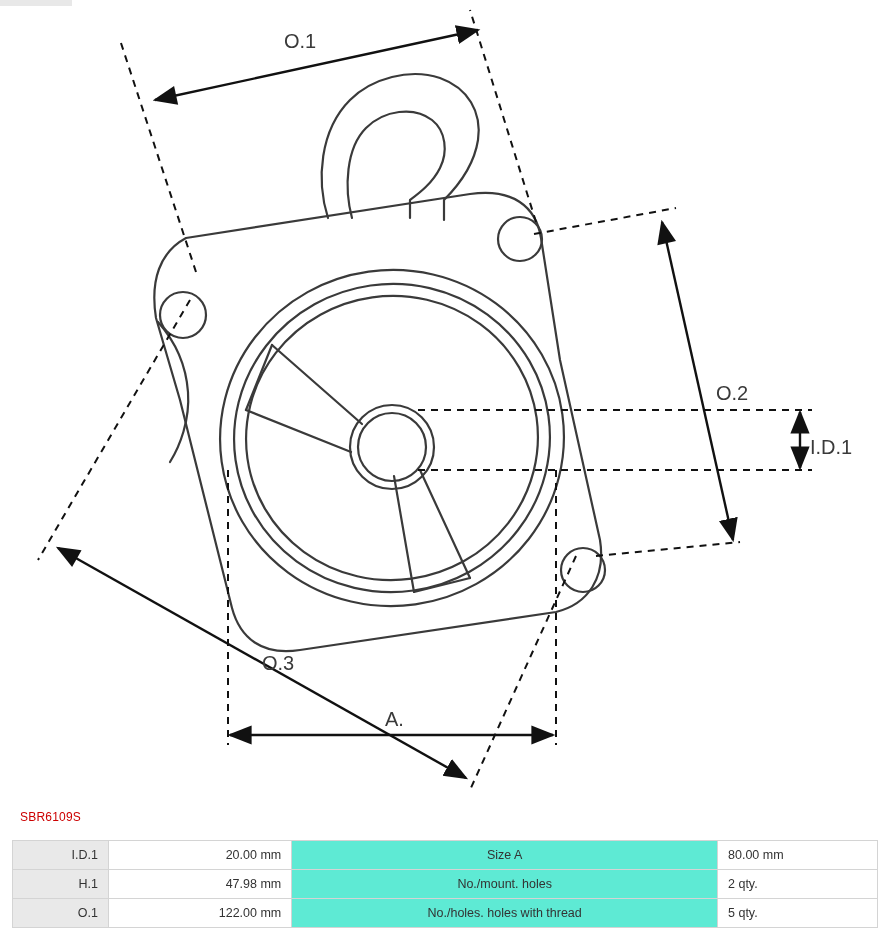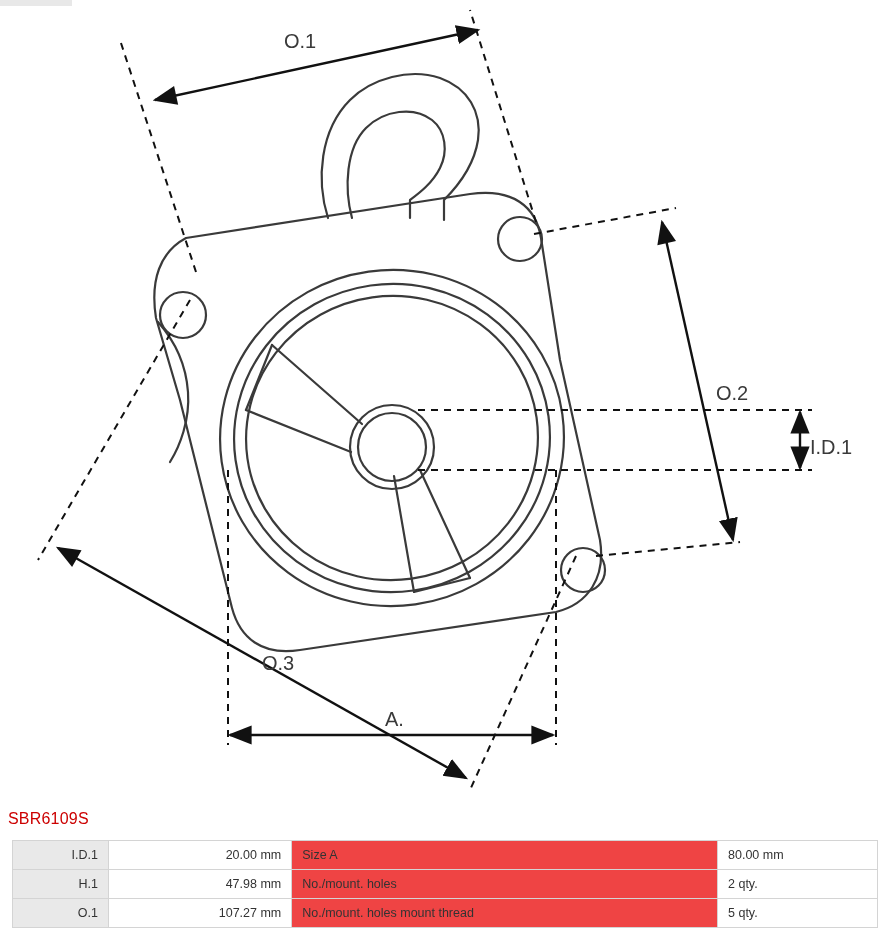--- a/index.html
+++ b/index.html
@@ -29,23 +29,23 @@
   }
   #drawing {
     position: absolute;
     left: 0;
     top: 0;
     width: 889px;
     height: 800px;
   }
   #part-title {
     position: absolute;
-    left: 8px;
+    left: 20px;
     top: 810px;
-    font-size: 16px;
+    font-size: 12px;
     color: #cc0000;
     letter-spacing: 0.2px;
   }
   #spec-table {
     position: absolute;
     left: 12px;
     top: 840px;
     width: 866px;
     border-collapse: collapse;
     font-size: 12.5px;
@@ -63,22 +63,22 @@
     text-align: right;
     background: #e9e9e9;
   }
   #spec-table td.val-a {
     width: 175px;
     text-align: right;
     background: #ffffff;
   }
   #spec-table td.lbl-b {
     width: 440px;
-    text-align: left;
-    background: #ef4444;
+    text-align: center;
+    background: #5eead4;
   }
   #spec-table td.val-b {
     width: 150px;
     background: #ffffff;
   }
   .dim-label {
     font-size: 20px;
     fill: #3a3a3a;
     font-family: "Liberation Sans", sans-serif;
   }
@@ -182,20 +182,20 @@
         <td class="val-b">80.00 mm</td>
       </tr>
       <tr>
         <td class="lbl-a">H.1</td>
         <td class="val-a">47.98 mm</td>
         <td class="lbl-b">No./mount. holes</td>
         <td class="val-b">2 qty.</td>
       </tr>
       <tr>
         <td class="lbl-a">O.1</td>
-        <td class="val-a">107.27 mm</td>
-        <td class="lbl-b">No./mount. holes mount thread</td>
+        <td class="val-a">122.00 mm</td>
+        <td class="lbl-b">No./holes. holes with thread</td>
         <td class="val-b">5 qty.</td>
       </tr>
     </tbody>
   </table>
 
 </div>
 
 </body></html>

